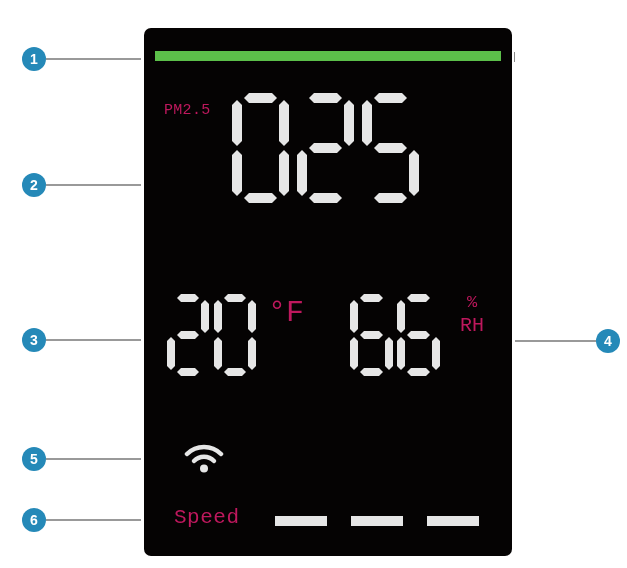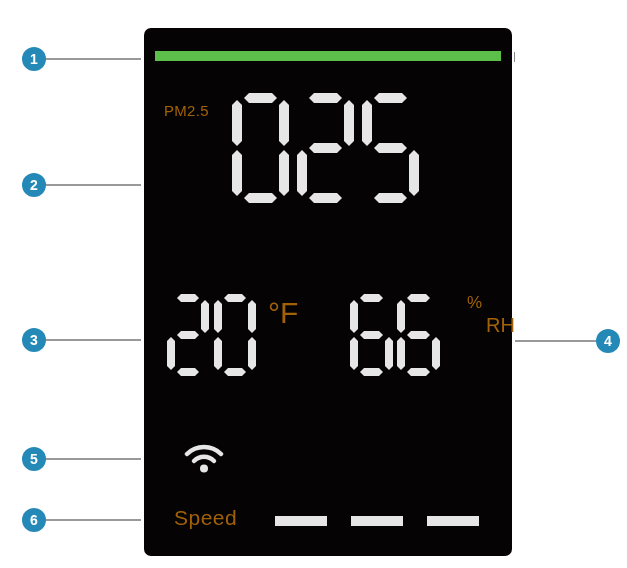--- a/index.html
+++ b/index.html
@@ -2,25 +2,25 @@
 <html><head>
 <meta charset="utf-8">
 <style>
   html, body { margin:0; padding:0; background:#ffffff; }
   body { width:627px; height:568px; position:relative; overflow:hidden; font-family:"Liberation Sans", sans-serif; }
   .panel { position:absolute; left:144px; top:28px; width:368px; height:528px; background:#050303; border-radius:7px; }
   .aqi-bar { position:absolute; left:155px; top:51px; width:346px; height:10px; background:#5cbf4a; }
   .tick-mark { position:absolute; left:514px; top:52px; width:1px; height:10px; background:#888; }
   .badge { position:absolute; width:24px; height:24px; border-radius:50%; background:#2589b8; color:#fff; font-size:14px; font-weight:bold; display:flex; align-items:center; justify-content:center; }
   .leader { position:absolute; height:2px; background:#999; }
-  .lcd-text { position:absolute; color:#a16207; }
+  .lcd-text { position:absolute; color:#be185d;font-family:Liberation Mono, monospace; }
   .pm-label { left:164px; top:102px; font-size:15px; letter-spacing:0.3px; }
   .unit-f { left:268px; top:296px; font-size:30px; }
   .unit-pct { left:467px; top:293px; font-size:17px; }
-  .unit-rh { left:460px; top:314px; font-size:20px;margin-left:26px; }
+  .unit-rh { left:460px; top:314px; font-size:20px; }
   .speed-label { left:174px; top:506px; font-size:21px; letter-spacing:0.5px;text-align:center; }
   .speed-bar { position:absolute; height:10px; background:#e6e6e6; top:516px; width:52px; }
   svg.seg { position:absolute; overflow:visible; }
   .wifi { position:absolute; left:184px; top:440px; }
 </style>
 </head>
 <body>
 
 <div class="panel"></div>
 <div class="aqi-bar"></div>

